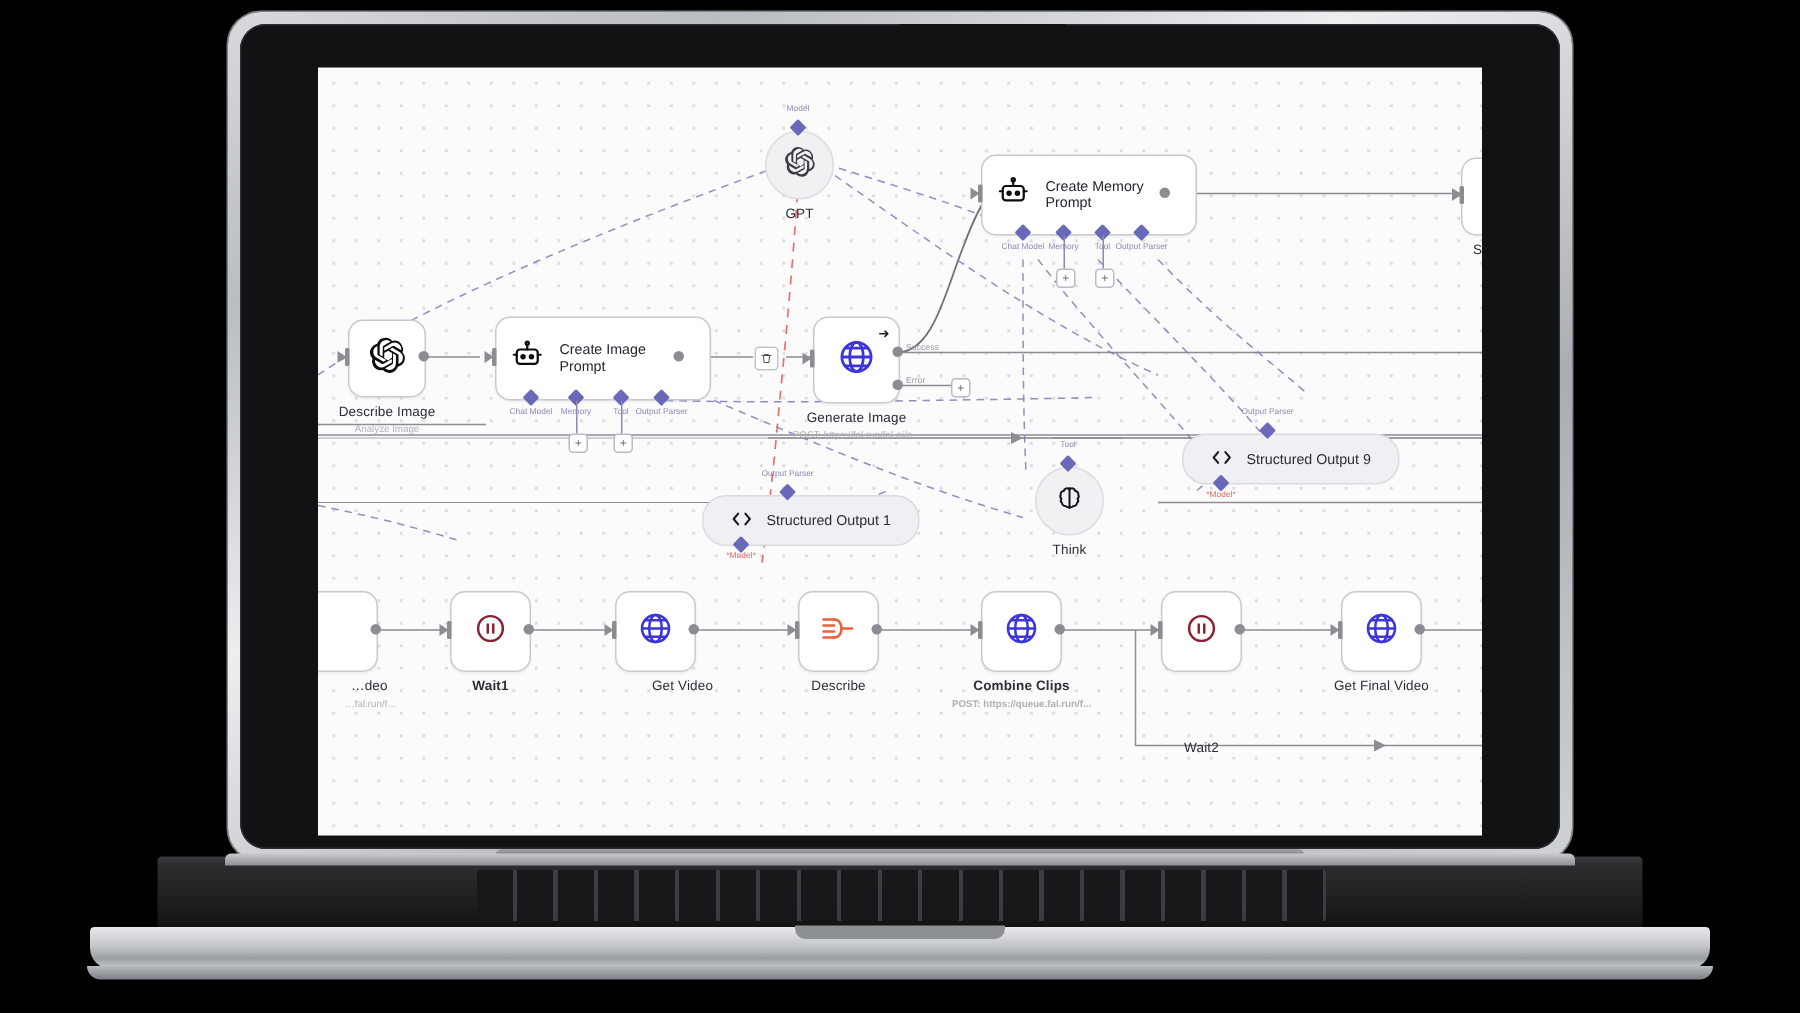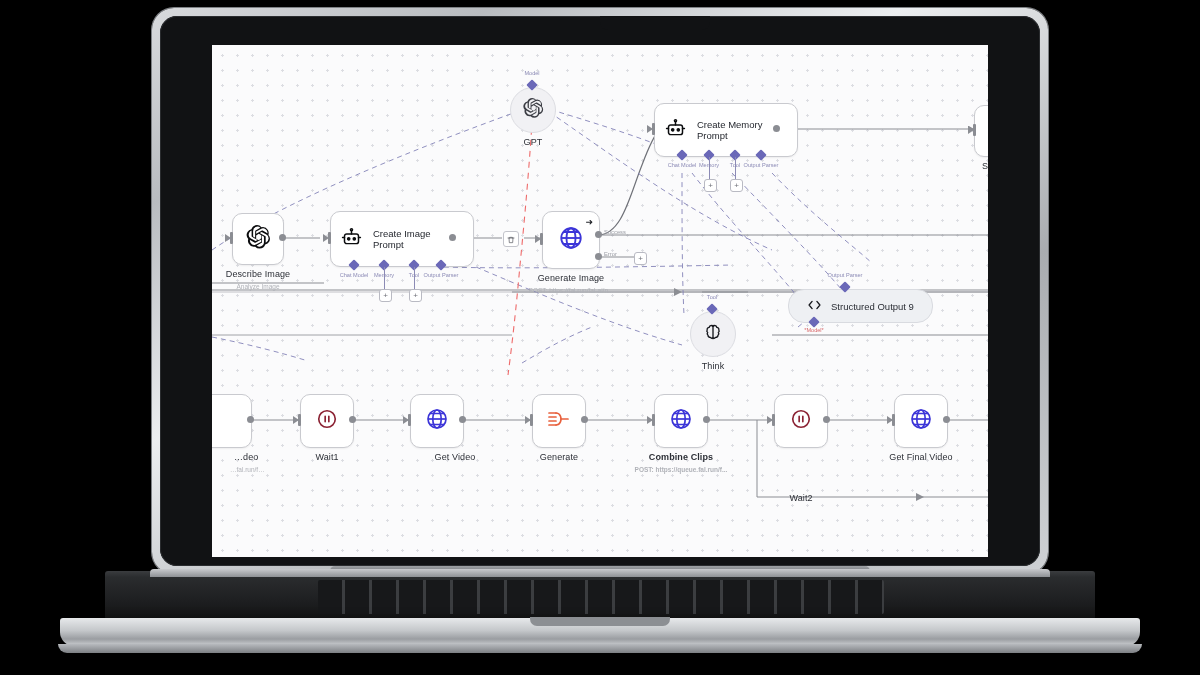--- a/index.html
+++ b/index.html
@@ -370,41 +370,55 @@
             <path d="M12 5.2a2.6 2.6 0 0 0-4.6 1.3A2.4 2.4 0 0 0 5 9.4a2.5 2.5 0 0 0 .6 3.2A2.5 2.5 0 0 0 6 16a2.6 2.6 0 0 0 3 2.4A2.5 2.5 0 0 0 12 19.2"></path>
             <path d="M12 5.2a2.6 2.6 0 0 1 4.6 1.3A2.4 2.4 0 0 1 19 9.4a2.5 2.5 0 0 1-.6 3.2A2.5 2.5 0 0 1 18 16a2.6 2.6 0 0 1-3 2.4A2.5 2.5 0 0 1 12 19.2"></path>
           </svg>
         </span>
       </div>
       <div class="handle" style="left:18px;top:-6px;"></div>
       <div class="hlabel" style="left:22px;top:-17px;">Tool</div>
       <div class="nlabel" style="top:50px;">Think</div>
     </div>
 
+    <div class="node" style="left:256px;top:285px;">
+      <div class="pill">
+        <span>
+          <svg width="15" height="12" viewBox="0 0 24 20" fill="none" stroke="#15171c" stroke-width="2.2" stroke-linecap="round" stroke-linejoin="round">
+            <path d="M8 4L3 10l5 6M16 4l5 6-5 6"></path>
+          </svg>
+        </span>
+        <span>Structured Output 1</span>
+      </div>
+      <div class="handle" style="left:53px;top:-6px;"></div>
+      <div class="hlabel" style="left:57px;top:-17px;">Output Parser</div>
+      <div class="handle" style="left:22px;top:29px;"></div>
+      <div class="hlabel red" style="left:26px;top:38px;">*Model*</div>
+    </div>
 
     <div class="node" style="left:-12px;top:349px;">
       <div class="nbox" style="width:50px;height:52px;"></div>
       <div class="dot-out" style="left:47px;top:22px;"></div>
       <div class="nlabel" style="top:58px;left:34px;transform:none;">…deo</div>
       <div class="nsub" style="top:72px;left:30px;transform:none;">…fal.run/f…</div>
     </div>
 
     <div class="node" style="left:88px;top:349px;">
       <div class="nbox sq" style="width:52px;height:52px;">
         <span>
           <svg width="22" height="22" viewBox="0 0 24 24" fill="none" stroke="#8b2233" stroke-width="1.8">
             <circle cx="12" cy="12" r="9"></circle>
               <path d="M10 9v6M14 9v6" stroke-linecap="round"></path>
           </svg>
         </span>
       </div>
       <div class="arrow-in" style="left:-7px;top:22px;"></div>
       <div class="bar-in" style="left:-2px;top:20px;"></div>
       <div class="dot-out" style="left:49px;top:22px;"></div>
-      <div class="nlabel" style="top:58px;">Wait1</div>
+      <div class="nlabel" style="top:58px;font-weight:bold;">Wait1</div>
     </div>
 
     <div class="node" style="left:198px;top:349px;">
       <div class="nbox sq" style="width:52px;height:52px;">
         <span>
           <svg width="24" height="24" viewBox="0 0 24 24" fill="none" stroke="#3c35d8" stroke-width="1.7">
             <circle cx="12" cy="12" r="9"></circle>
               <path d="M3 12h18"></path>
             <ellipse cx="12" cy="12" rx="4.2" ry="9"></ellipse>
               <path d="M4.6 6.5h14.8M4.6 17.5h14.8"></path>
@@ -423,21 +437,21 @@
           <svg width="24" height="20" viewBox="0 0 24 20" fill="none" stroke="#e8603c" stroke-width="1.7" stroke-linecap="round">
             <path d="M2 4h7M2 8h7M2 12h7M2 16h7"></path>
             <path d="M9 4c5 0 5 6 5 6M9 16c5 0 5-6 5-6"></path>
             <path d="M14 10h7"></path>
           </svg>
         </span>
       </div>
       <div class="arrow-in" style="left:-7px;top:22px;"></div>
       <div class="bar-in" style="left:-2px;top:20px;"></div>
       <div class="dot-out" style="left:49px;top:22px;"></div>
-      <div class="nlabel" style="top:58px;">Generate</div>
+      <div class="nlabel" style="top:58px;">Describe</div>
     </div>
 
     <div class="node" style="left:442px;top:349px;font-weight:bold;">
       <div class="nbox sq" style="width:52px;height:52px;">
         <span>
           <svg width="24" height="24" viewBox="0 0 24 24" fill="none" stroke="#3c35d8" stroke-width="1.7">
             <circle cx="12" cy="12" r="9"></circle>
               <path d="M3 12h18"></path>
             <ellipse cx="12" cy="12" rx="4.2" ry="9"></ellipse>
               <path d="M4.6 6.5h14.8M4.6 17.5h14.8"></path>

